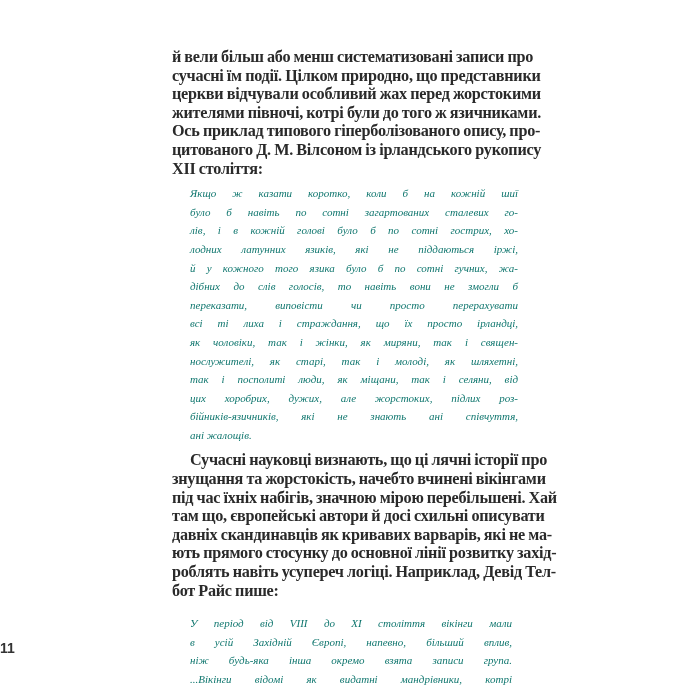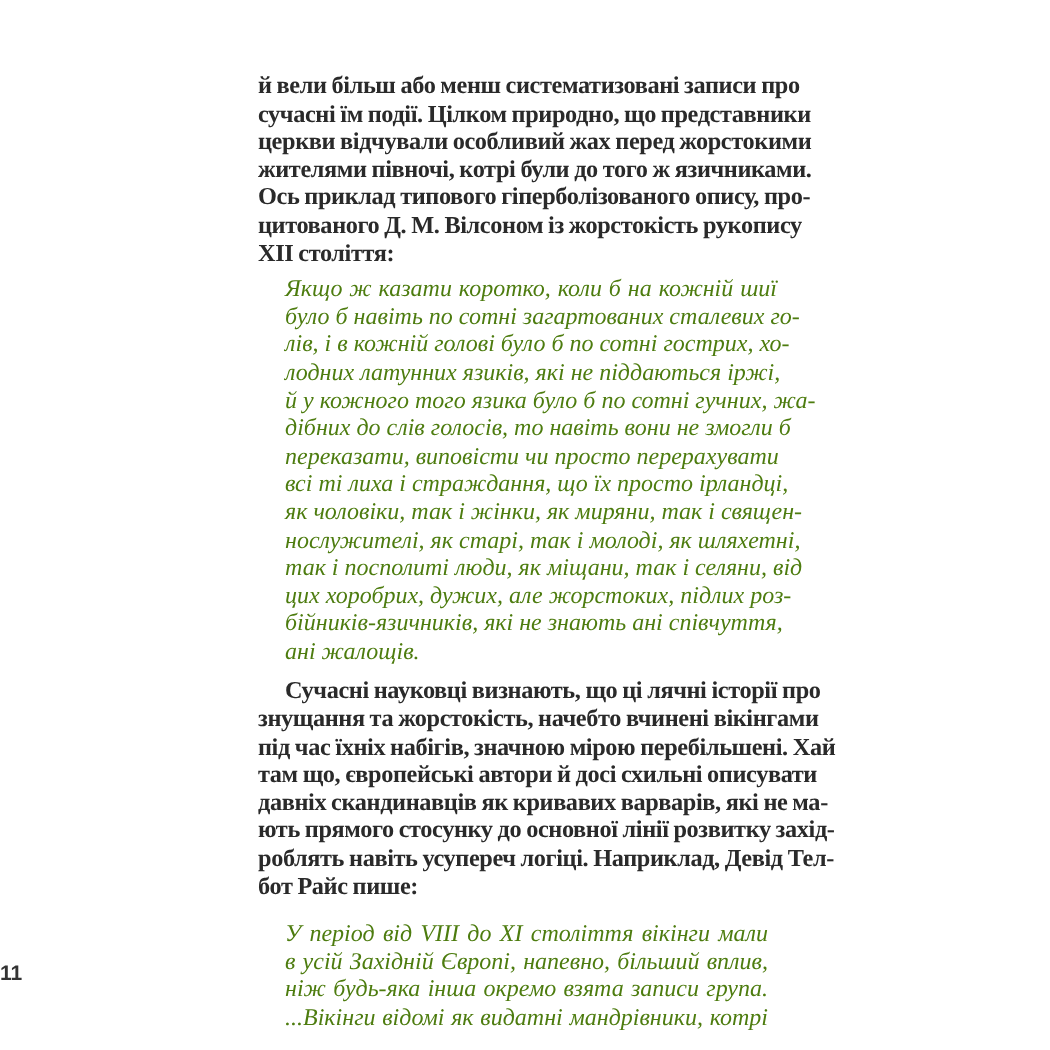--- a/index.html
+++ b/index.html
@@ -17,41 +17,41 @@
     font-family: "Liberation Serif", "DejaVu Serif", serif;
     font-size: 16.2px;
     font-weight: bold;
   }
   .para .line { display: block; text-align: justify; text-align-last: justify; white-space: nowrap; }
   .para .line.last { text-align-last: left; }
   .indent { padding-left: 18px; }
   .quote {
     margin: 6px 0 0 18px; width: 328px;
     font-family: "Liberation Serif", "DejaVu Serif", serif;
-    font-style: italic; font-size: 16px; line-height: 18.6px; color: #4d7c0f;
+    font-style: italic; font-size: 11px; line-height: 18.6px; color: #0f766e;
   }
   .quote .line { display: block; text-align: justify; text-align-last: justify; white-space: nowrap; }
   .quote .line.last { text-align-last: left; }
   .gap { height: 7px; }
   .page-number {
     position: absolute; left: 0; width: 700px; top: 640px; text-align: left;
     font-family: "Liberation Sans", sans-serif; font-size: 14px; color: #333; font-weight: bold;
   }
 </style>
 </head>
 <body>
 
 <div class="page">
   <p class="para">
     <span class="line">й вели більш або менш систематизовані записи про</span>
     <span class="line">сучасні їм події. Цілком природно, що представники</span>
     <span class="line">церкви відчували особливий жах перед жорстокими</span>
     <span class="line">жителями півночі, котрі були до того ж язичниками.</span>
     <span class="line">Ось приклад типового гіперболізованого опису, про-</span>
-    <span class="line">цитованого Д. М. Вілсоном із жорстокість рукопису</span>
+    <span class="line">цитованого Д. М. Вілсоном із ірландського рукопису</span>
     <span class="line last">XII століття:</span>
   </p>
 
   <div class="quote">
     <span class="line">Якщо ж казати коротко, коли б на кожній шиї</span>
     <span class="line">було б навіть по сотні загартованих сталевих го-</span>
     <span class="line">лів, і в кожній голові було б по сотні гострих, хо-</span>
     <span class="line">лодних латунних язиків, які не піддаються іржі,</span>
     <span class="line">й у кожного того язика було б по сотні гучних, жа-</span>
     <span class="line">дібних до слів голосів, то навіть вони не змогли б</span>

